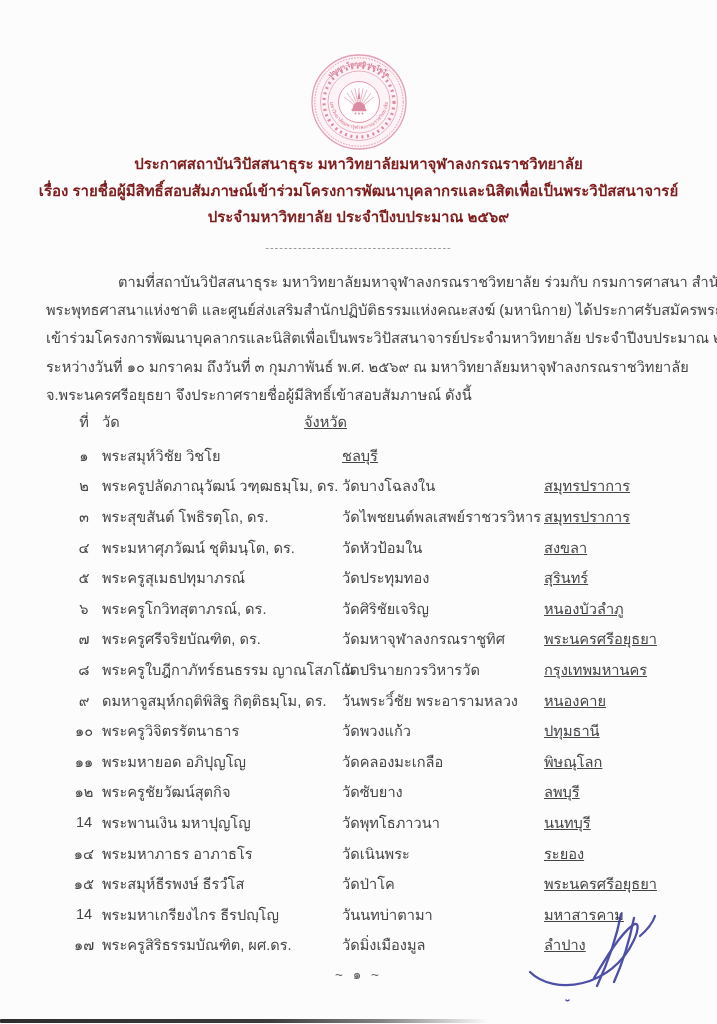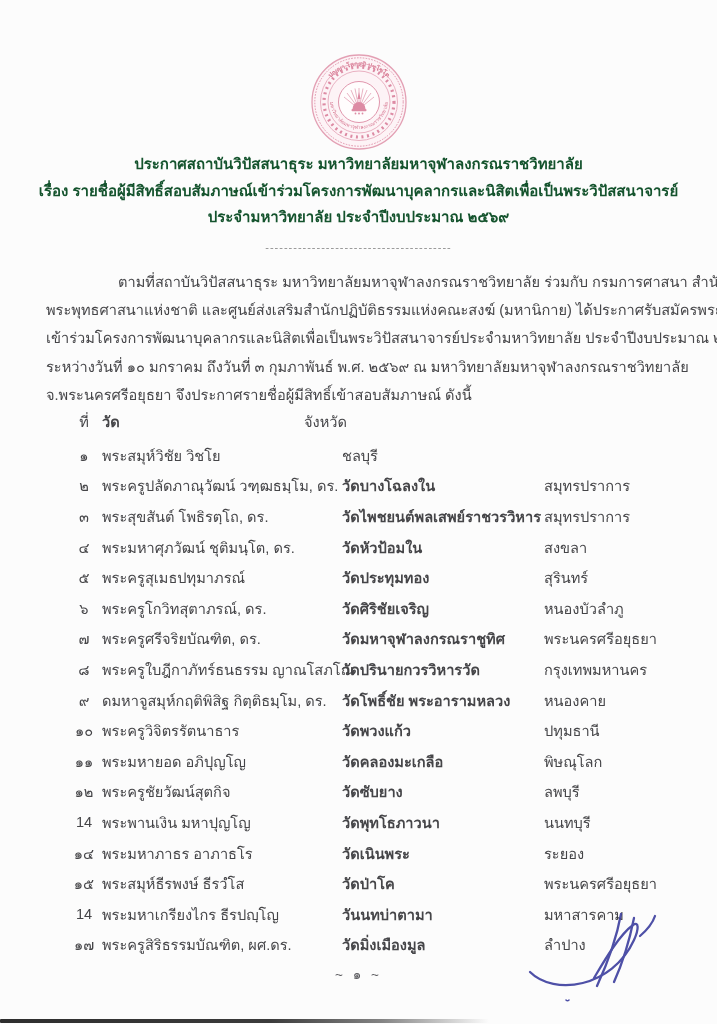--- a/index.html
+++ b/index.html
@@ -4,42 +4,42 @@
 <style>
   html,body{margin:0;padding:0;background:#e9e9e9;}
   .page{
     position:relative;width:717px;height:1024px;margin:0 auto;
     background:#fcfcfc;overflow:hidden;
     font-family:"Liberation Sans",sans-serif;color:#454548;
   }
   .seal{position:absolute;top:52px;left:50%;transform:translateX(-50%);width:108px;height:100px;}
   .titles{
     position:absolute;top:151px;left:0;right:0;text-align:center;
-    font-weight:bold;font-size:15px;line-height:26.5px;color:#14532d;
+    font-weight:bold;font-size:15px;line-height:26.5px;color:#7f1d1d;
   }
   .sep{
     position:absolute;top:241px;left:0;right:0;text-align:center;
     font-size:11px;color:#8d8d8d;letter-spacing:1px;font-weight:normal;
   }
   .para{
     position:absolute;top:268px;left:46px;width:632px;
     font-size:14.6px;line-height:28.2px;color:#454548;
   }
   .para .pline{white-space:nowrap;}
   .para .pline:first-child{text-indent:72px;}
   .tbl{
     position:absolute;top:404px;left:66px;width:604px;
     font-size:14.6px;color:#454548;
   }
   .trow{display:flex;height:30.6px;align-items:center;}
   .trow.head{height:36px;align-items:flex-start;padding-top:6px;box-sizing:border-box;}
   .c-no{width:36px;text-align:center;flex:none;}
   .c-name{width:240px;flex:none;white-space:nowrap;}
-  .c-temple{width:202px;flex:none;white-space:nowrap;font-weight:bold;}
-  .c-prov{flex:1;white-space:nowrap;}
+  .c-temple{width:202px;flex:none;white-space:nowrap;}
+  .c-prov{flex:1;white-space:nowrap;text-decoration:underline;}
   .pagenum{
     position:absolute;top:963px;left:0;right:0;text-align:center;
     font-size:13.5px;color:#5a5a5e;letter-spacing:3px;
   }
   .signature{position:absolute;left:520px;top:908px;width:170px;height:100px;}
   .scan-line{
     position:absolute;left:0;bottom:1px;width:489px;height:4px;
     background:linear-gradient(to right,#2e2e2e,#3b3b3b 55%,rgba(80,80,80,.7) 78%,rgba(120,120,120,0));
     border-radius:1px;
   }
@@ -154,21 +154,21 @@
     </div>
       <div class="trow">
       <div class="c-no">๘</div>
       <div class="c-name">พระครูใบฎีกาภัทร์ธนธรรม ญาณโสภโณ</div>
       <div class="c-temple">วัดปรินายกวรวิหารวัด</div>
       <div class="c-prov">กรุงเทพมหานคร</div>
     </div>
       <div class="trow">
       <div class="c-no">๙</div>
       <div class="c-name">ดมหาจูสมุห์กฤติพิสิฐ กิตฺติธมฺโม, ดร.</div>
-      <div class="c-temple">วัดโพธิ์ชัย พระอารามหลวง</div>
+      <div class="c-temple">วันพระวิ์ชัย พระอารามหลวง</div>
       <div class="c-prov">หนองคาย</div>
     </div>
       <div class="trow">
       <div class="c-no">๑๐</div>
       <div class="c-name">พระครูวิจิตรรัตนาธาร</div>
       <div class="c-temple">วัดพวงแก้ว</div>
       <div class="c-prov">ปทุมธานี</div>
     </div>
       <div class="trow">
       <div class="c-no">๑๑</div>

